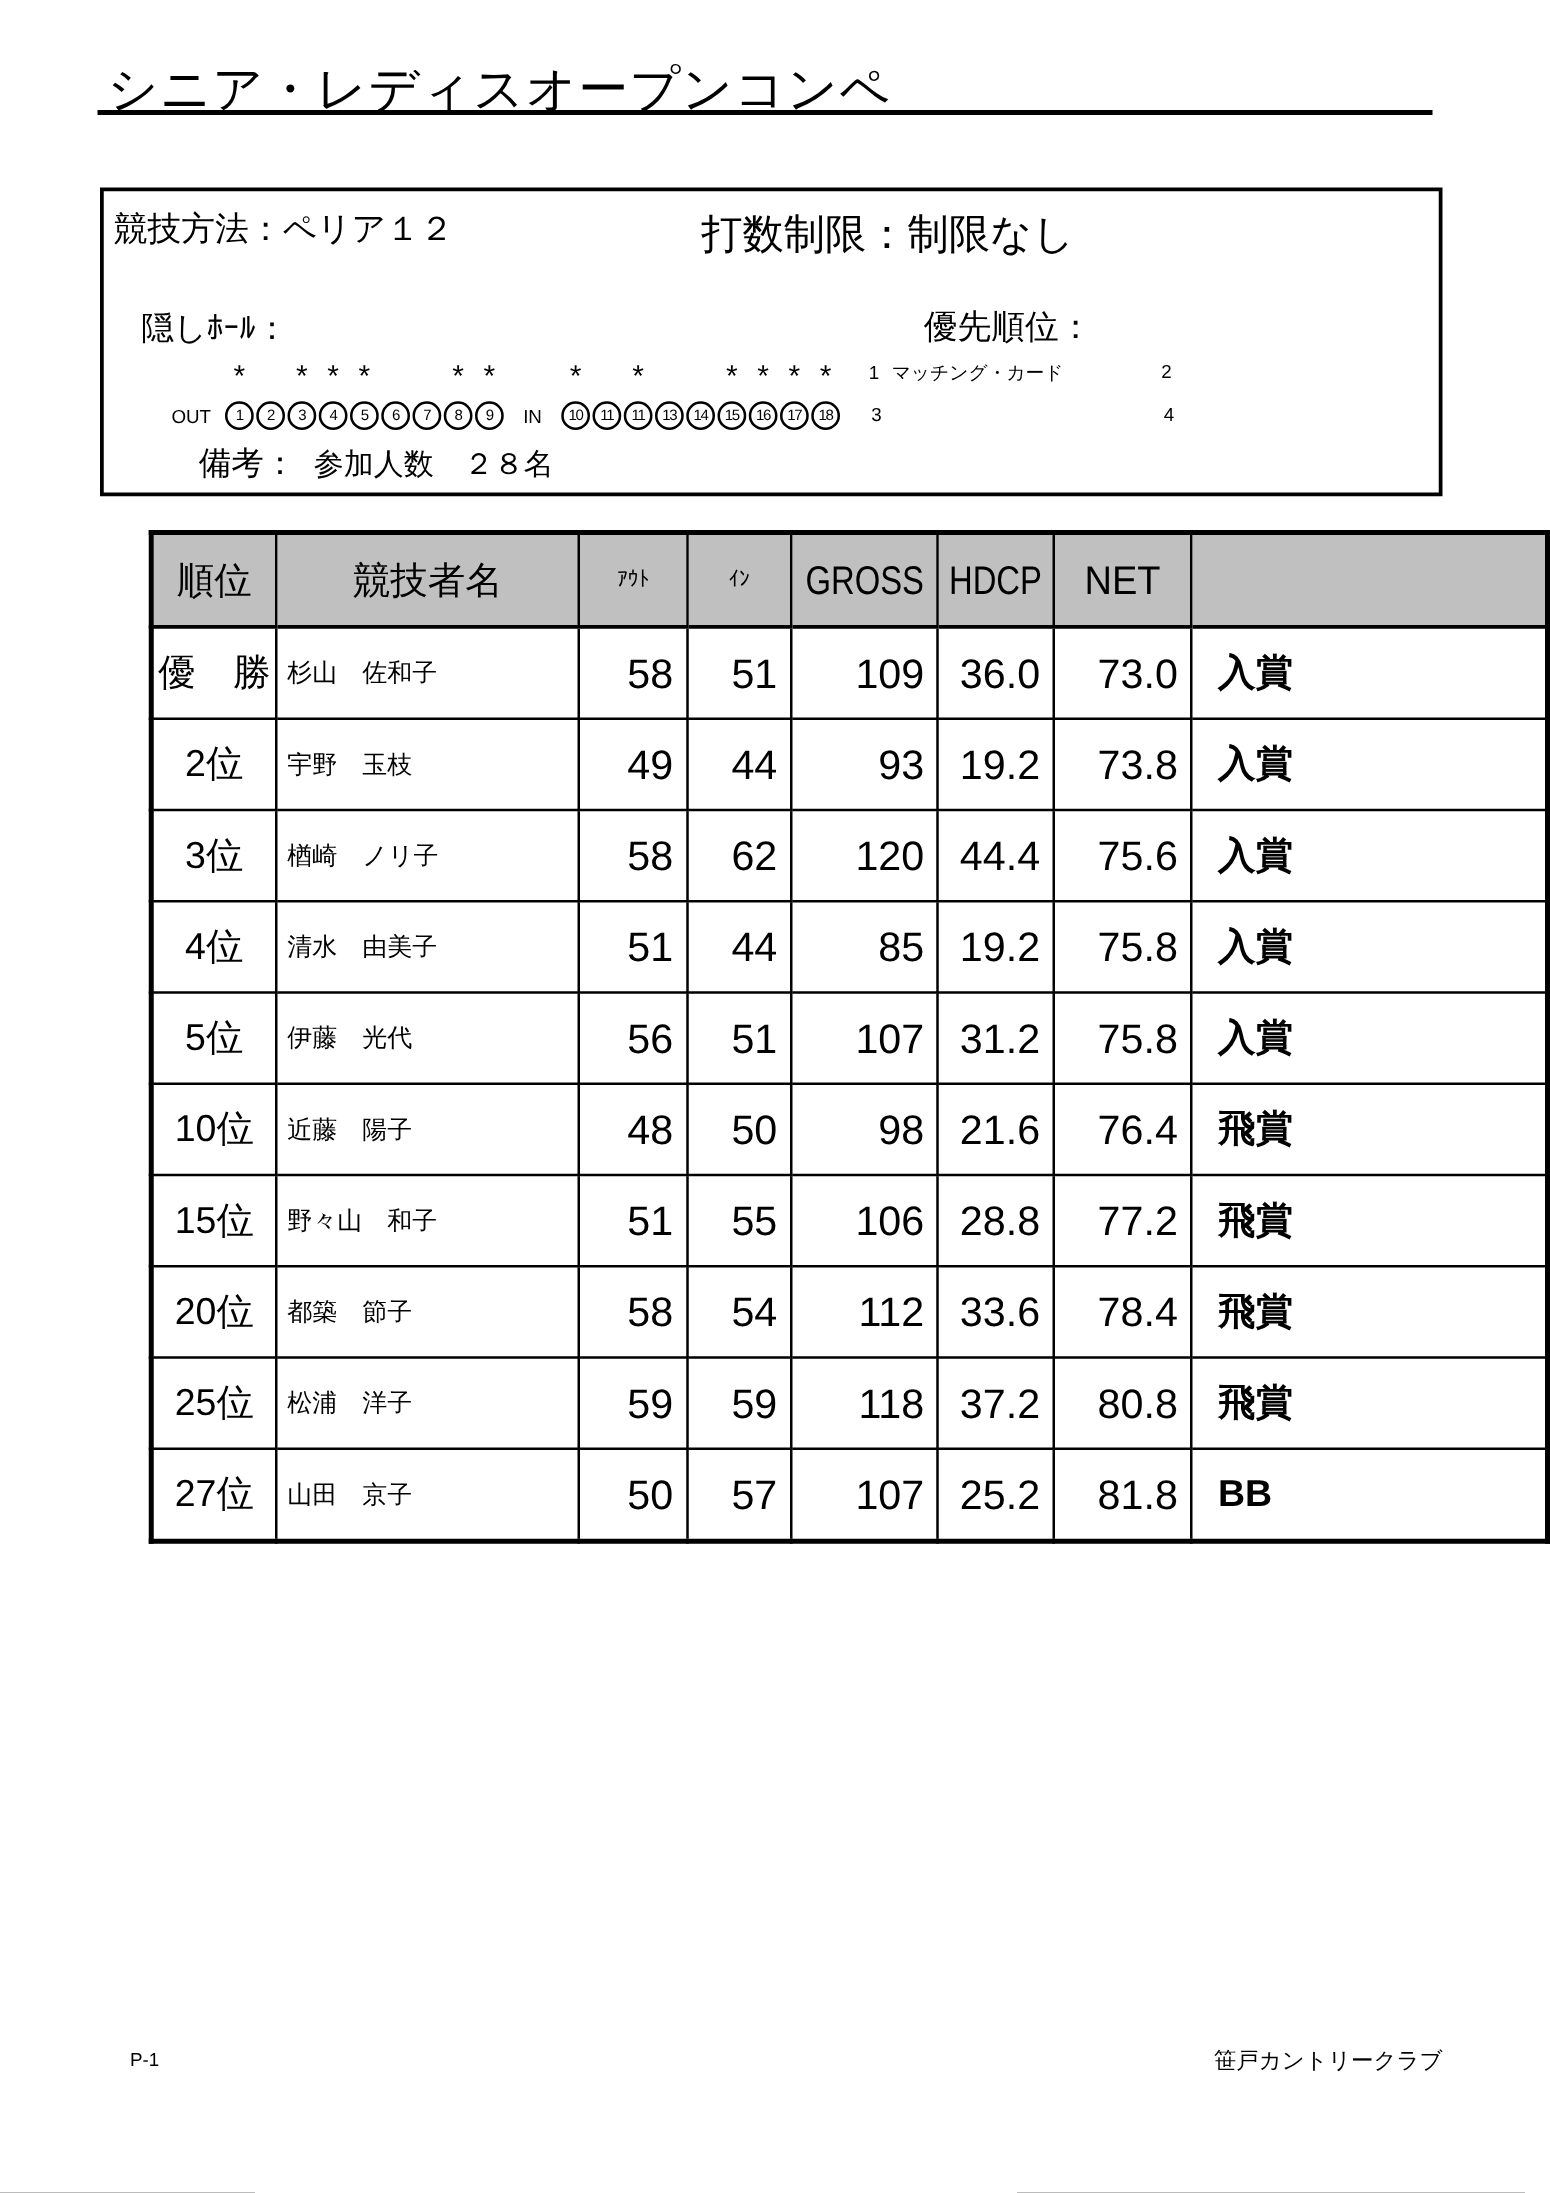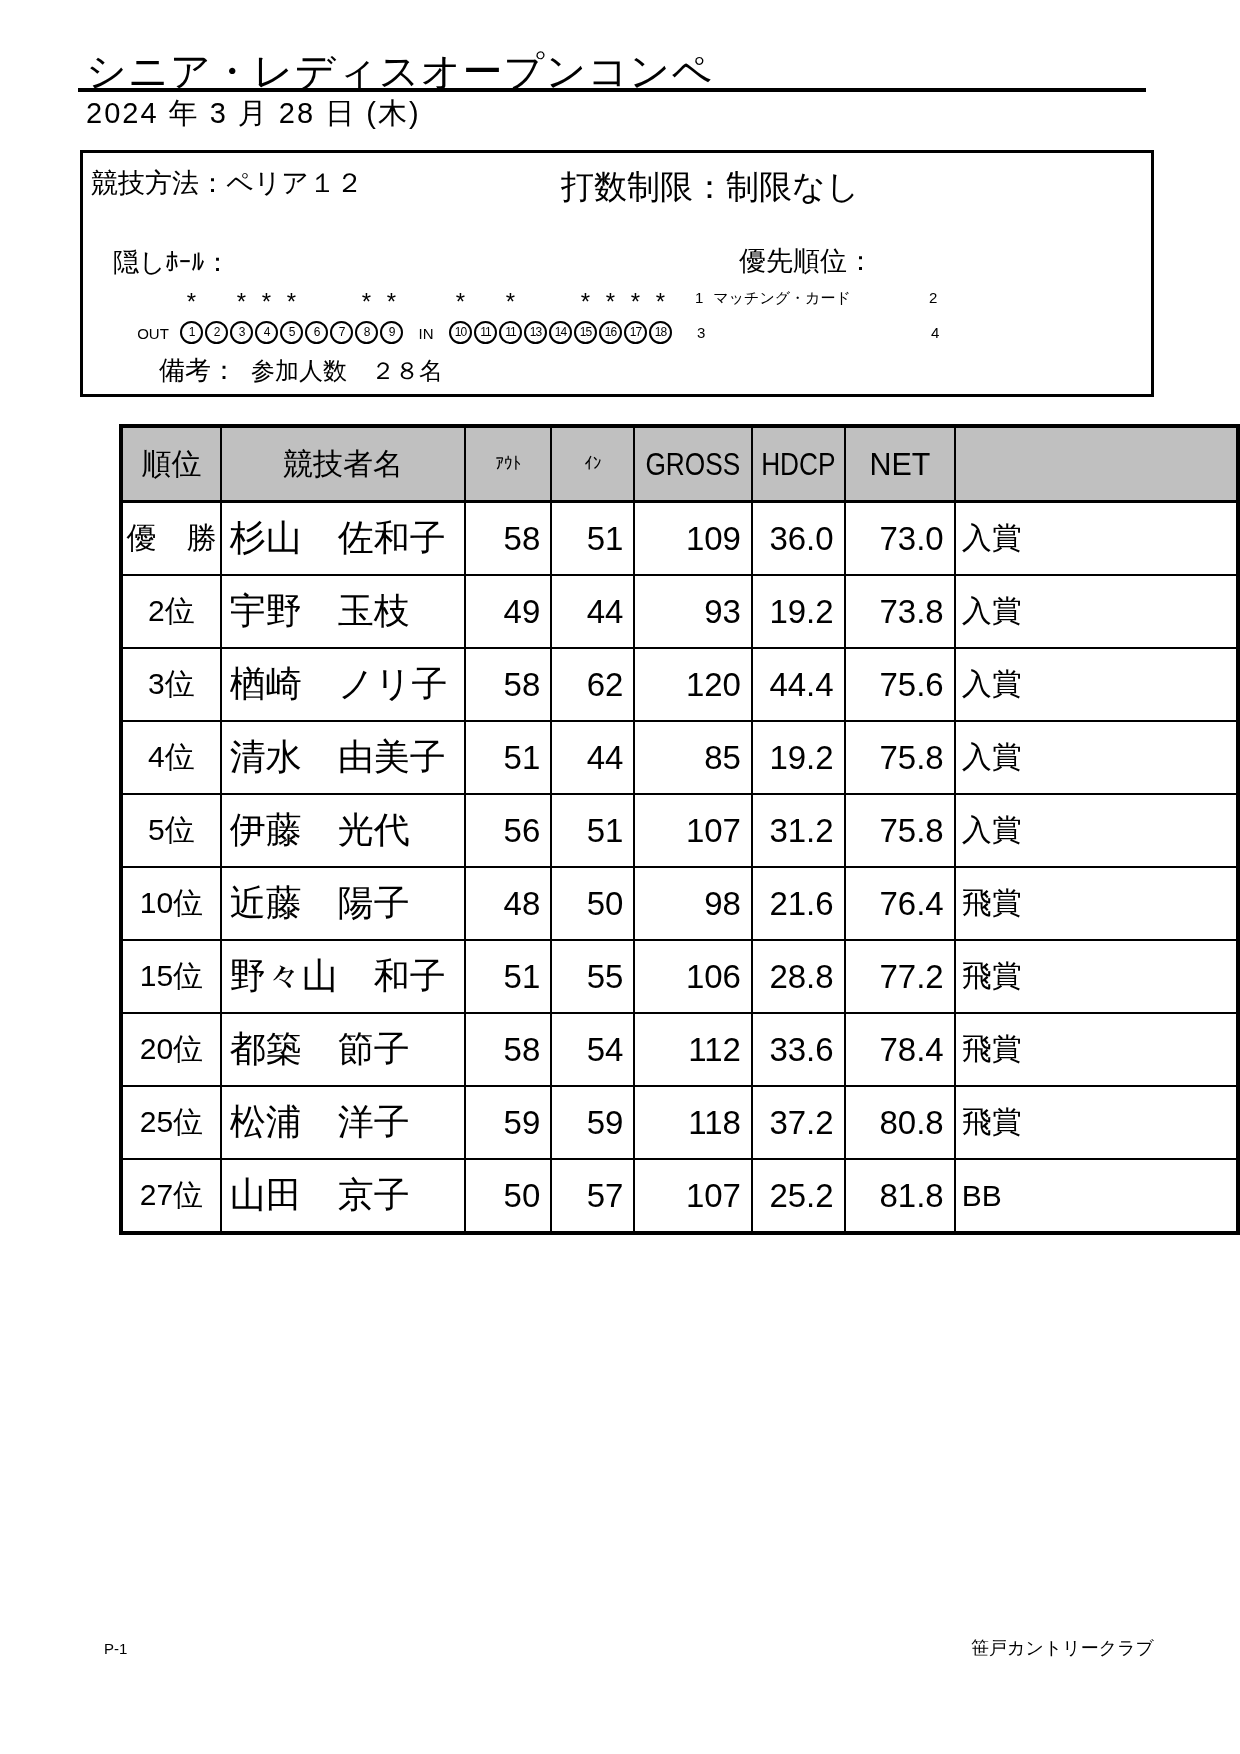--- a/index.html
+++ b/index.html
@@ -61,36 +61,35 @@
   }
   .results th, .results td { border:2px solid #000; overflow:hidden; white-space:nowrap; padding:0; }
   .results thead th { height:72px; background:var(--header-bg,#c0c0c0); font-weight:normal; border-bottom:3px solid #000; }
   .results td { height:71px; }
   th.h-cjk  { font-size:30px; }
   th.h-kana { font-size:17px; }
   th.h-eng  { font-size:32px; }
   th.h-eng .cond { display:inline-block; transform:scaleX(0.82); transform-origin:center; }
   th.h-net .cond { transform:scaleX(0.95); }
   td.rank  { text-align:center; font-size:30px; }
-  td.name  { text-align:left; padding-left:8px; font-size:36px; }
+  td.name  { text-align:left; padding-left:8px; font-size:20px; }
   td.num   { text-align:right; padding-right:10px; font-size:33px; }
-  td.award { text-align:left; padding-left:6px; font-size:30px; }
+  td.award { text-align:left; padding-left:20px; font-size:30px;font-weight:bold; }
 
   
   .footer-page { left:104px; top:1640px; font-size:15px; }
   .footer-club { right:86px; top:1636px; font-size:18px; }
 </style>
 </head>
 <body>
 
 <div class="page">
 
   <div class="abs title">シニア・レディスオープンコンペ</div>
   <div class="abs title-underline"></div>
-  <div class="abs date">2024 年 3 月 28 日 (木)</div>
 
   <div class="abs info-box">
     <div class="row-method">
       <span>競技方法：</span><span>ペリア１２</span>
     </div>
     <div class="row-shots">
       <span>打数制限：</span><span>制限なし</span>
     </div>
     <div class="hidden-label">隠しﾎｰﾙ：</div>
     <div class="priority-label">優先順位：</div>

